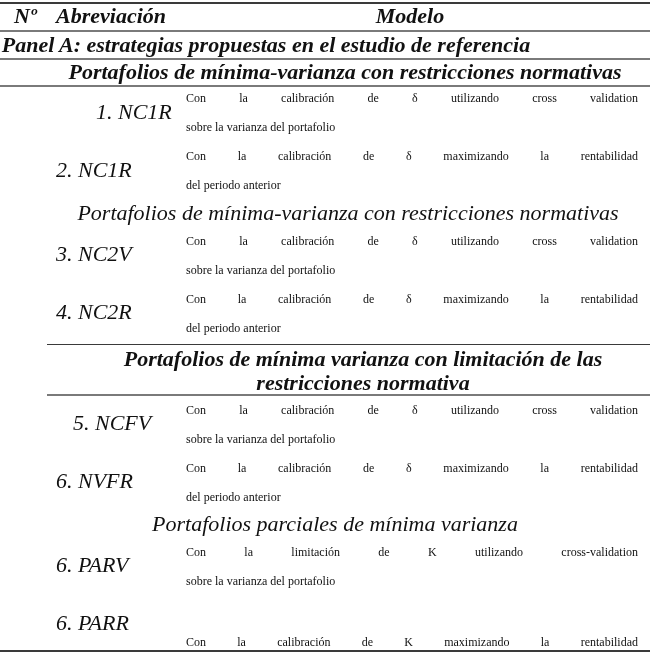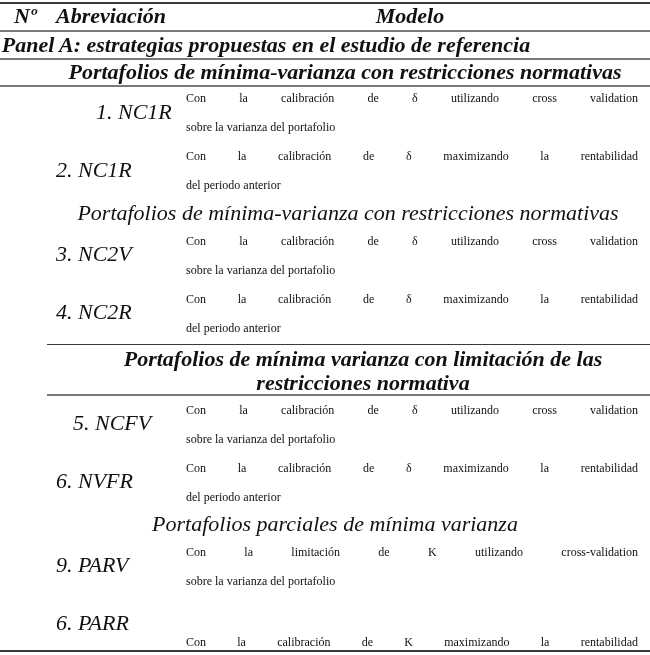--- a/index.html
+++ b/index.html
@@ -121,21 +121,21 @@
     <div class="t" style="top:470px; left:56px;">6. NVFR</div>
     <div class="desc" style="top:454px;">
       <span class="l1">Con la calibración de δ maximizando la rentabilidad</span>
       <span class="l2">del periodo anterior</span>
     </div>
   </div>
 
   <div class="t center" style="top:513px; left:0; width:670px;">Portafolios parciales de mínima varianza</div>
 
   <div>
-    <div class="t" style="top:554px; left:56px;">9. PARV</div>
+    <div class="t" style="top:554px; left:56px;">6. PARV</div>
     <div class="desc" style="top:538px;">
       <span class="l1">Con la limitación de K utilizando cross-validation</span>
       <span class="l2">sobre la varianza del portafolio</span>
     </div>
   </div>
 
   <div>
     <div class="t" style="top:612px; left:56px;">6. PARR</div>
     <div class="desc" style="top:596px;margin-top:32px;">
       <span class="l1">Con la calibración de K maximizando la rentabilidad</span>

